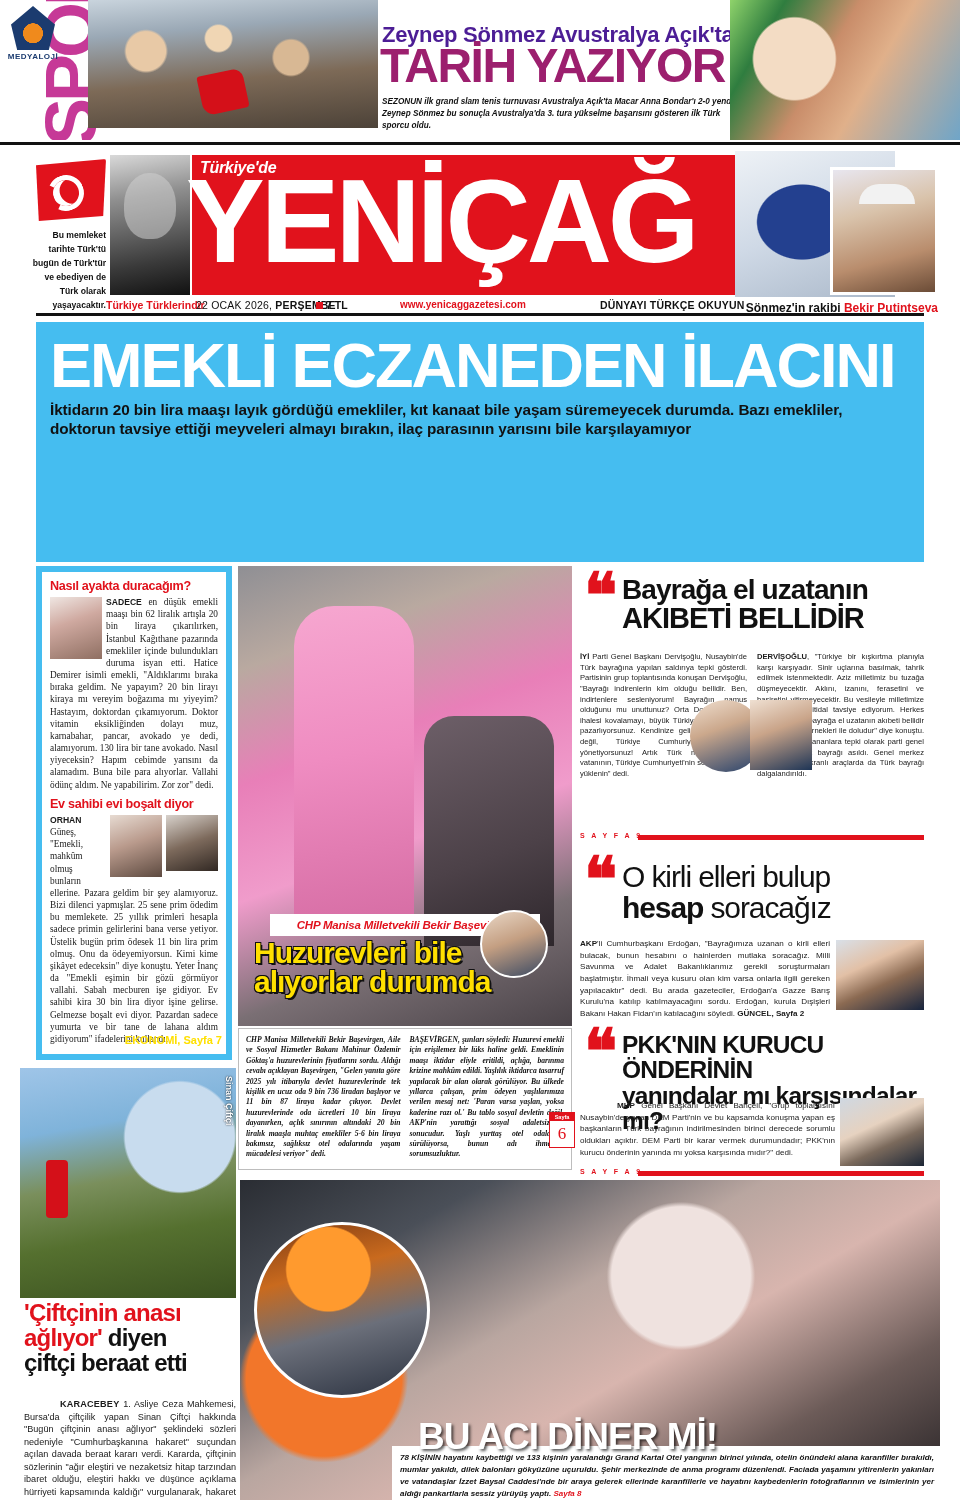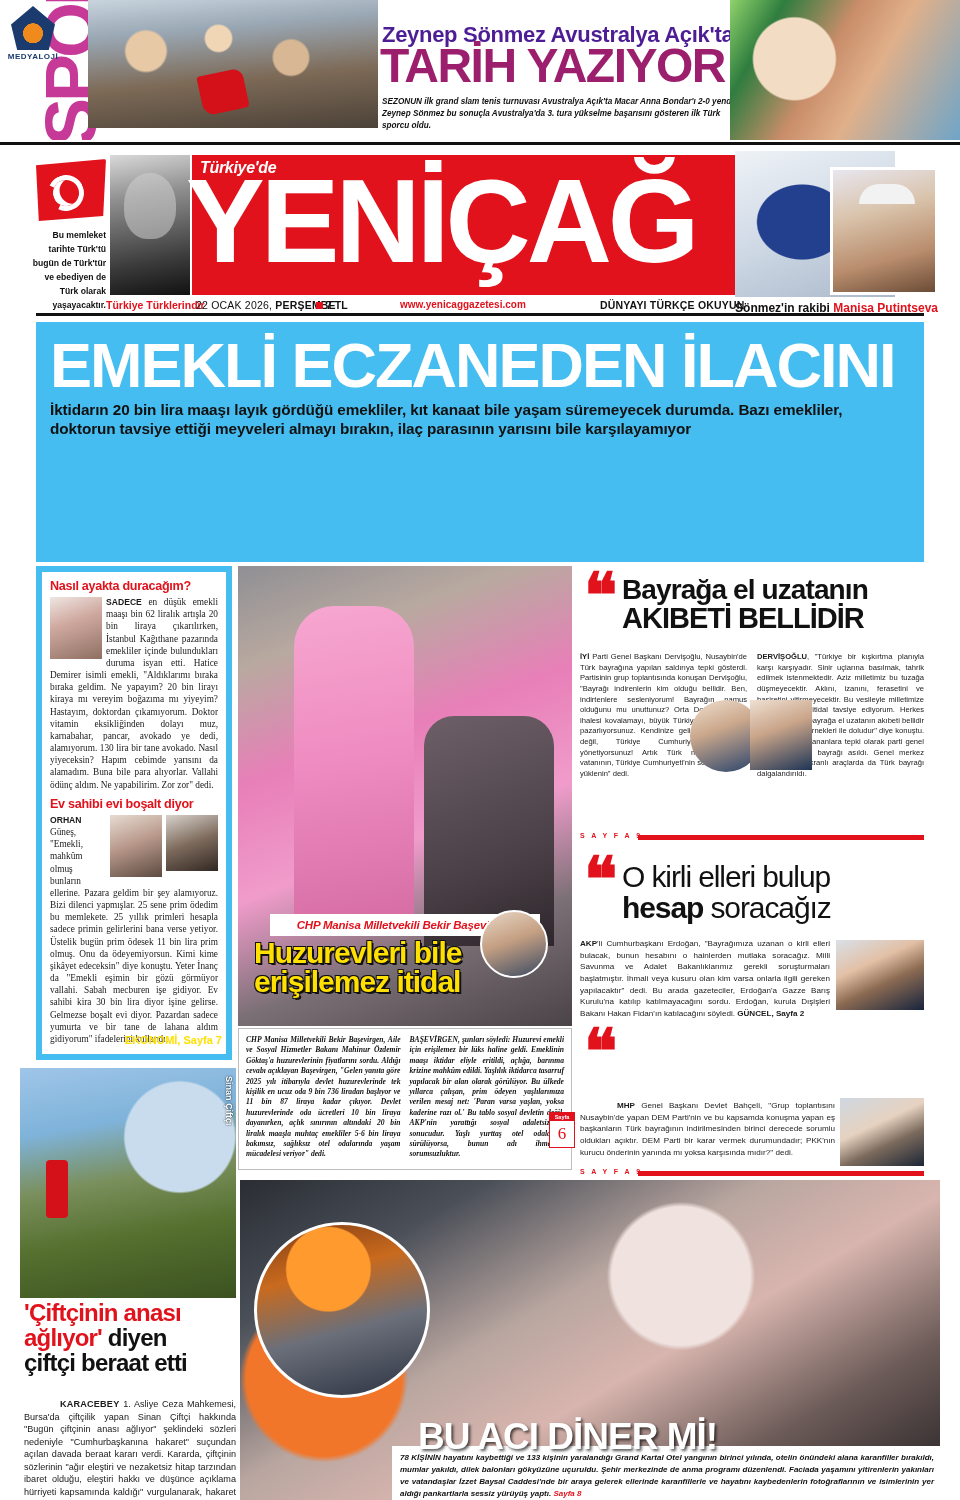--- a/index.html
+++ b/index.html
@@ -333,21 +333,21 @@
 
   <div class="masthead">
     <div class="mh-flag"></div>
     <div class="mh-ata"></div>
     <div class="mh-motto">Bu memleket tarihte Türk'tü bugün de Türk'tür ve ebediyen de Türk olarak yaşayacaktır.</div>
     <div class="mh-red"></div>
     <div class="mh-turkiyede">Türkiye'de</div>
     <div class="mh-logo">YENİÇAĞ</div>
     <div class="mh-racket"></div>
     <div class="mh-player"></div>
-    <div class="mh-rakip"><span>Sönmez'in rakibi </span><span class="red">Manisa Putintseva</span></div>
+    <div class="mh-rakip"><span>Sönmez'in rakibi </span><span class="red">Bekir Putintseva</span></div>
     <div class="mh-bottom">
       <span class="mh-b-tt">Türkiye Türklerindir</span>
       <span class="mh-b-date"><span>22 OCAK 2026,</span> <b>PERŞEMBE</b></span>
       <span class="mh-b-price"><i></i><span>7 TL</span></span>
       <span class="mh-b-web">www.yenicaggazetesi.com</span>
       <span class="mh-b-slogan">DÜNYAYI TÜRKÇE OKUYUN</span>
     </div>
     <div class="mh-rule"></div>
   </div>
 
@@ -389,21 +389,21 @@
     
   </div>
 
   <div class="center-photo">
     <div class="pinknurse"></div>
     <div class="elder"></div>
   </div>
   <div class="cp-kicker">CHP Manisa Milletvekili Bekir Başevirgen</div>
   <div class="cp-head">
     <span>Huzurevleri bile</span><br>
-    <span>erişilemez itidal</span>
+    <span>alıyorlar durumda</span>
   </div>
   <div class="cp-face"></div>
   <div class="cp-body-wrap">
     <div class="cp-col">CHP Manisa Milletvekili Bekir Başevirgen, Aile ve Sosyal Hizmetler Bakanı Mahinur Özdemir Göktaş'a huzurevlerinin fiyatlarını sordu. Aldığı cevabı açıklayan Başevirgen, "Gelen yanıta göre 2025 yılı itibarıyla devlet huzurevlerinde tek kişilik en ucuz oda 9 bin 736 liradan başlıyor ve 11 bin 87 liraya kadar çıkıyor. Devlet huzurevlerinde oda ücretleri 10 bin liraya dayanırken, açlık sınırının altındaki 20 bin liralık maaşla muhtaç emekliler 5-6 bin liraya bakımsız, sağlıksız otel odalarında yaşam mücadelesi veriyor" dedi.</div>
     <div class="cp-col">BAŞEVİRGEN, şunları söyledi: Huzurevi emekli için erişilemez bir lüks haline geldi. Emeklinin maaşı iktidar eliyle eritildi, açlığa, barınma krizine mahkûm edildi. Yaşlılık iktidarca tasarruf yapılacak bir alan olarak görülüyor. Bu ülkede yıllarca çalışan, prim ödeyen yaşlılarımıza verilen mesaj net: 'Paran varsa yaşlan, yoksa kaderine razı ol.' Bu tablo sosyal devletin değil, AKP'nin yarattığı sosyal adaletsizliğin sonucudur. Yaşlı yurttaş otel odalarına sürülüyorsa, bunun adı ihmaldir, sorumsuzluktur.</div>
   </div>
   <div class="pagebox">
     <span class="lbl">Sayfa</span>
     <span class="num">6</span>
   </div>
@@ -433,20 +433,24 @@
     <span>O kirli elleri bulup</span><br>
     <span class="bold">hesap</span><span> soracağız</span>
   </div>
   <div class="rc2-body">
     <b>AKP</b><span>'li Cumhurbaşkanı Erdoğan, "Bayrağımıza uzanan o kirli elleri bulacak, bunun hesabını o hainlerden mutlaka soracağız. Milli Savunma ve Adalet Bakanlıklarımız gerekli soruşturmaları başlatmıştır. İhmali veya kusuru olan kim varsa onlarla ilgili gereken yapılacaktır" dedi. Bu arada gazeteciler, Erdoğan'a Gazze Barış Kurulu'na katılıp katılmayacağını sordu. Erdoğan, kurula Dışişleri Bakanı Hakan Fidan'ın katılacağını söyledi.</span>
     <b>GÜNCEL, Sayfa 2</b>
   </div>
   <div class="rc-face-c"></div>
 
   <div class="rc-quote" style="left:584px; top:1034px;">❝</div>
+  <div class="rc3-head">
+    <span>PKK'NIN KURUCU ÖNDERİNİN</span><br>
+    <span>yanındalar mı karşısındalar mı?</span>
+  </div>
   <div class="rc3-body">
     <b>MHP</b><span> Genel Başkanı Devlet Bahçeli, "Grup toplantısını Nusaybin'de yapan DEM Parti'nin ve bu kapsamda konuşma yapan eş başkanların Türk bayrağının indirilmesinden birinci derecede sorumlu oldukları açıktır. DEM Parti bir karar vermek durumundadır; PKK'nın kurucu önderinin yanında mı yoksa karşısında mıdır?" dedi.</span>
   </div>
   <div class="rc-face-d"></div>
   <div class="sayfa-bar" style="top:1168px;">
     <span class="t">S A Y F A 9</span>
     <div class="b"></div>
   </div>
 
   <div class="bottom-photo">

